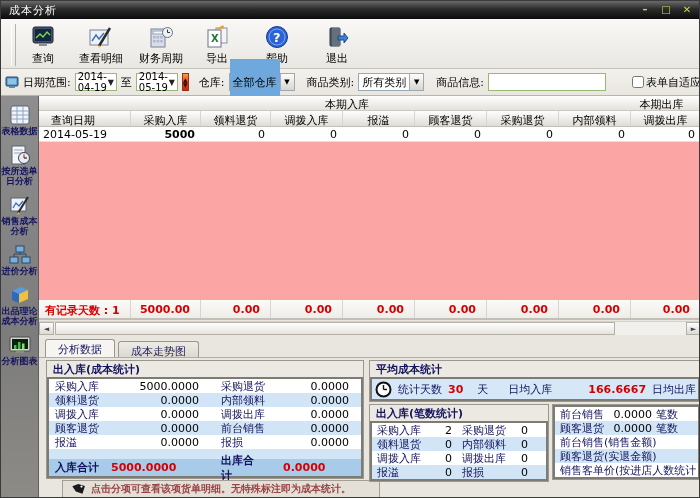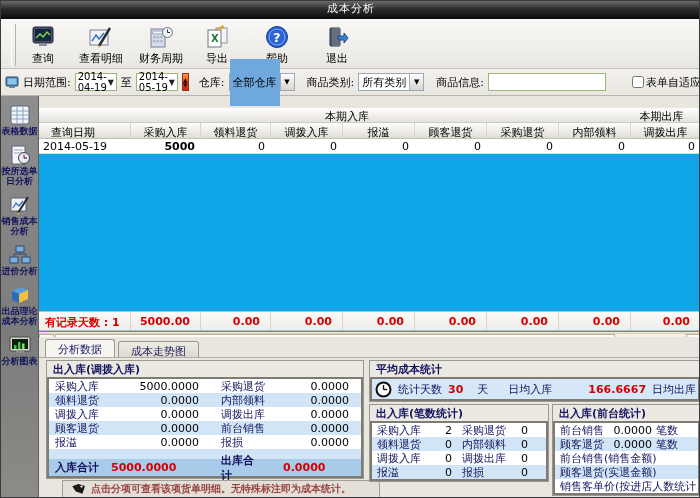--- a/index.html
+++ b/index.html
@@ -3,21 +3,21 @@
 <meta charset="utf-8">
 <style>
   * { margin:0; padding:0; box-sizing:border-box; }
   html,body { width:700px; height:498px; overflow:hidden; }
   body { font-family:"DejaVu Sans","Liberation Sans",sans-serif; font-size:11px; color:#000; }
   #app { position:absolute; top:0; left:0; width:700px; height:498px; background:#e9e6e0; border:1px solid #3a3a3a; overflow:hidden; }
 
   
   .titlebar { position:absolute; top:0; left:0; width:700px; height:18px;
     background:linear-gradient(#6a6a6a,#2b2b2b 45%,#0c0c0c); color:#fff;
-    display:flex; align-items:center; padding:0 8px;flex-direction:column; }
+    display:flex; align-items:center; padding:0 8px; }
   .titlebar .title { font-size:11px; letter-spacing:1px; }
   .winbtns { margin-left:auto; display:flex; gap:9px; }
   .winbtn { color:#c3d94e; font-size:10px; font-weight:bold; width:12px; text-align:center; cursor:default; line-height:14px; }
 
   
   .toolbar { position:absolute; top:18px; left:0; width:700px; height:50px;
     background:linear-gradient(#f9f8f6,#e9e7e2); border-bottom:1px solid #c6c3bc;
     display:flex; align-items:flex-start; padding:3px 0 0 10px; }
   .gripper { width:5px; height:42px; margin:2px 4px 0 0; border-left:1px solid #fff; border-right:1px solid #b5b2aa; }
   .tbtn { display:flex; flex-direction:column; align-items:center; justify-content:flex-start;
@@ -46,21 +46,21 @@
   .chkwrap { display:flex; align-items:center; gap:2px; margin-left:22px; }
   .chkwrap input { width:12px; height:12px; }
 
   
   .sidebar { position:absolute; top:95px; left:0; width:38px; height:403px;
     background:linear-gradient(180deg,#8e8e8e,#7c7c7c 60%,#8d8b86); border-right:1px solid #5f5f5f; }
   .sideitem { display:flex; flex-direction:column; align-items:center; margin-top:8px; cursor:default; }
   .sideitem .slabel { font-size:9px; font-weight:bold; color:#14145e; text-align:center; line-height:10px; width:38px; }
 
   
-  .tablewrap { position:absolute; top:107px; left:38px; width:662px; height:224px; background:#0ea5e9; }
+  .tablewrap { position:absolute; top:95px; left:38px; width:662px; height:224px; background:#fca5a5; }
   .grouphdr { position:absolute; top:0; left:0; width:662px; height:15px;
     background:linear-gradient(#fefefe,#e5e2dc); border-bottom:1px solid #cdcac4; }
   .gh-in { position:absolute; left:130px; width:356px; text-align:center; top:1px; }
   .gh-out { position:absolute; left:560px; width:125px; text-align:center; top:1px; }
   .colhdr { position:absolute; top:15px; left:0; width:662px; height:16px;
     background:linear-gradient(#fdfdfc,#e0ddd7); border-bottom:1px solid #c2bfb8; display:flex; }
   .colhdr .hc { border-right:1px solid #d8d5cf; padding-top:2px; text-align:center; white-space:nowrap; overflow:hidden; }
   .c0{width:92px;} .c1{width:70px;} .c2{width:70px;} .c3{width:72px;} .c4{width:72px;}
   .c5{width:72px;} .c6{width:72px;} .c7{width:72px;} .c8{width:70px;}
   .datarow { position:absolute; top:31px; left:0; width:662px; height:15px; background:#fff; display:flex; border-bottom:1px solid #e4e2de; }
@@ -383,21 +383,21 @@
   </div>
 
   <div class="tabbar">
     <span class="tab active">分析数据</span>
     <span class="tab inactive">成本走势图</span>
   </div>
 
   <div class="bottom">
 
     <div class="panel costpanel">
-      <div class="ptitle">出入库(调拨入库)</div>
+      <div class="ptitle">出入库(成本统计)</div>
       <div class="pbody">
         <div class="prow">
           <span class="plbl">采购入库</span>
             <span class="pval pval1 num">5000.0000</span>
           <span class="plbl plbl2">采购退货</span>
             <span class="pval pval2 num">0.0000</span>
         </div>
         <div class="prow alt">
           <span class="plbl">领料退货</span>
             <span class="pval pval1 num">0.0000</span>
@@ -488,21 +488,20 @@
         <div class="prow alt">
           <span class="plbl">报溢</span>
             <span class="pval pval1 num">0</span>
           <span class="plbl plbl2">报损</span>
             <span class="pval pval2 num">0</span>
         </div>
       </div>
     </div>
 
     <div class="panel frontpanel">
-      <div class="ptitle">出入库(前台统计)</div>
       <div class="pbody">
         <div class="prow">
           <span class="plbl">前台销售</span>
           <span class="pval pval1 num">0.0000</span>
           <span class="punit">笔数</span>
         </div>
         <div class="prow alt">
           <span class="plbl">顾客退货</span>
           <span class="pval pval1 num">0.0000</span>
           <span class="punit">笔数</span>

